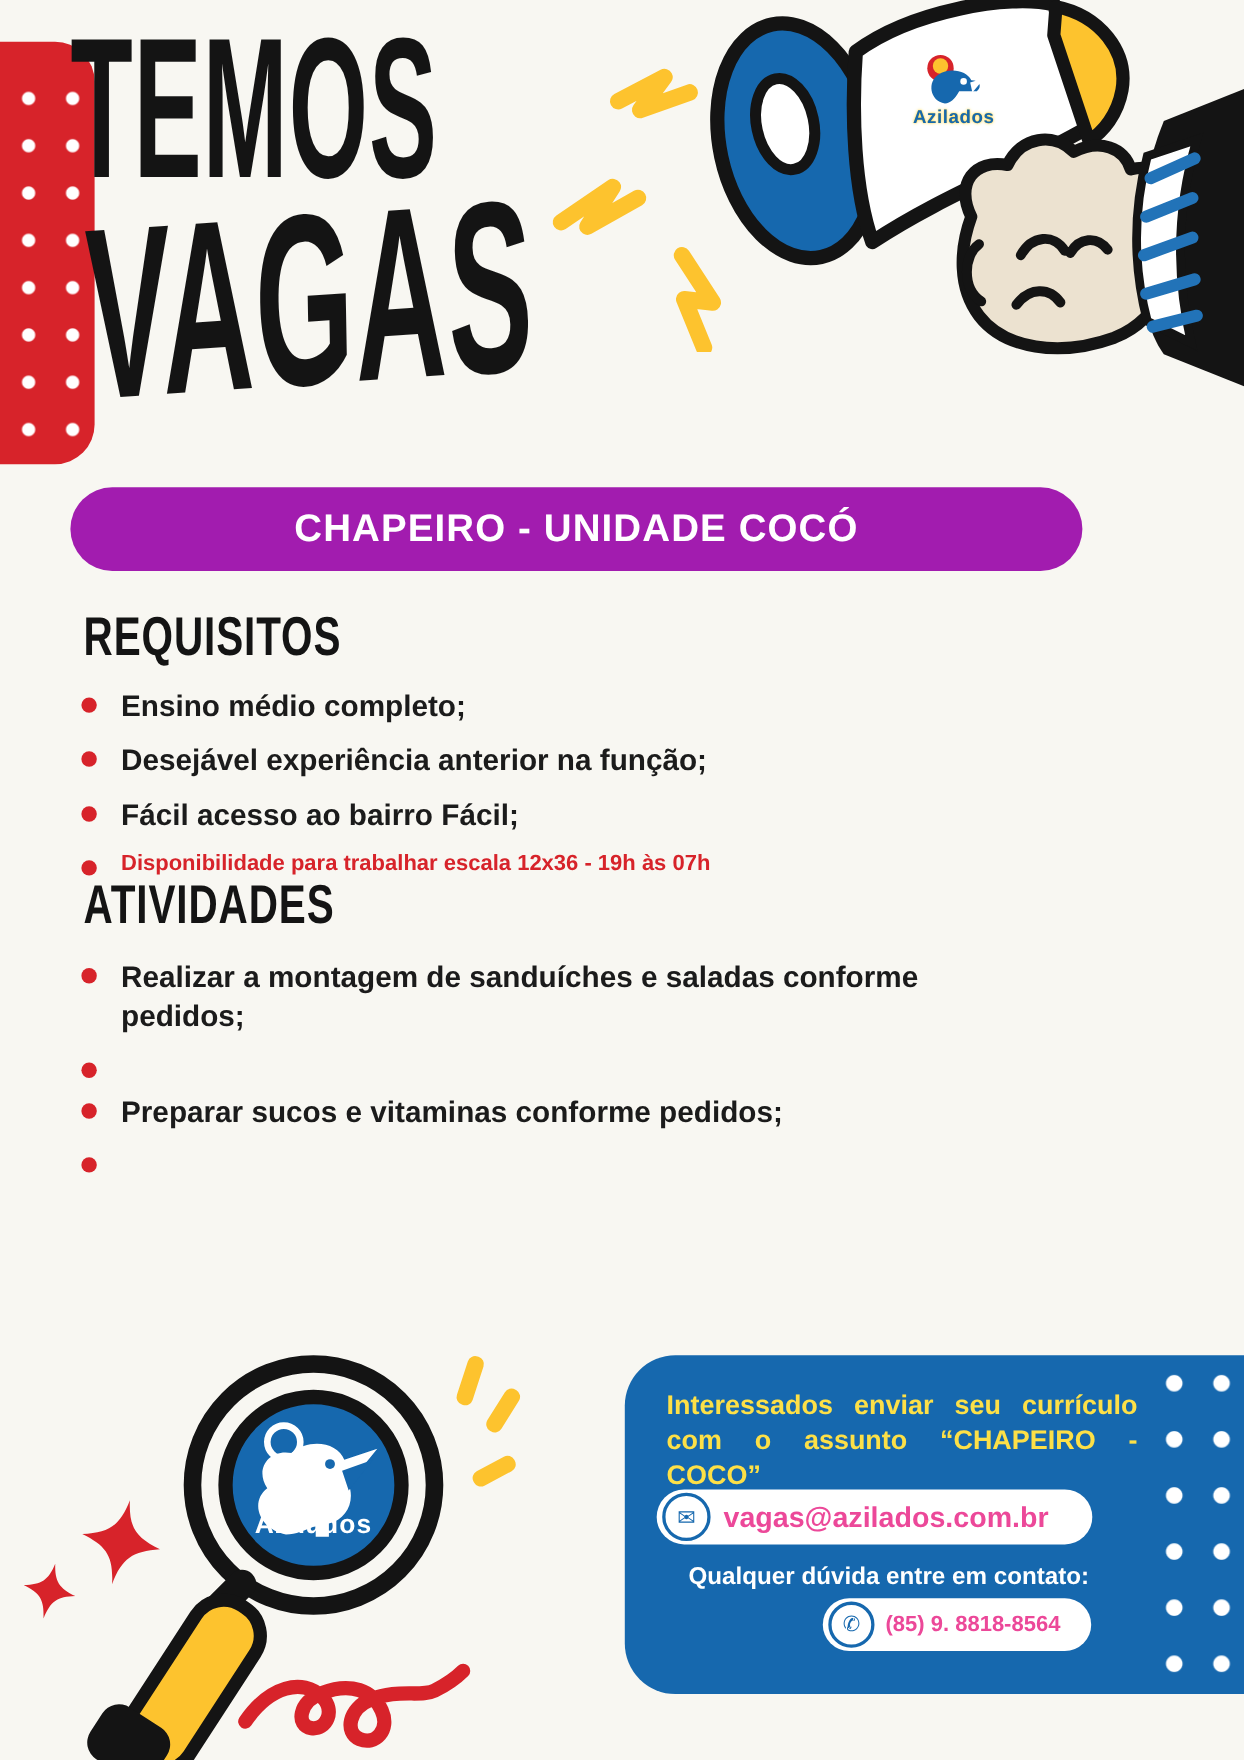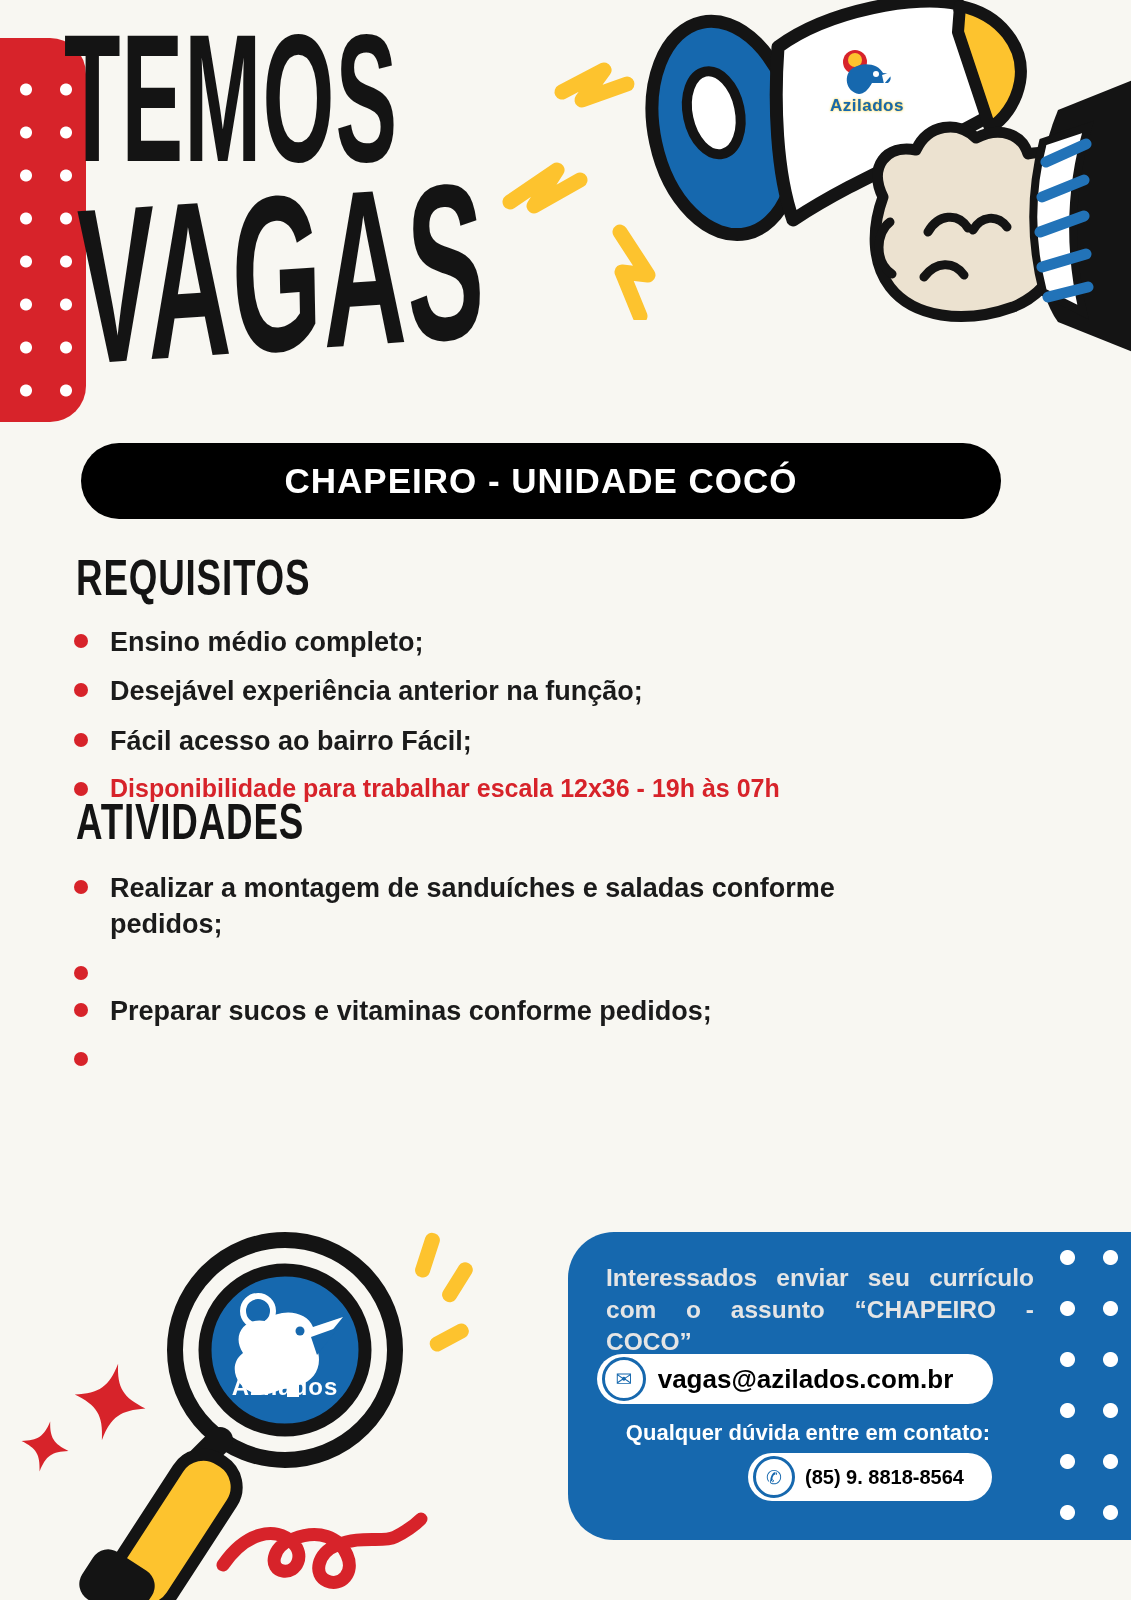--- a/index.html
+++ b/index.html
@@ -21,51 +21,51 @@
   
   .bolts{position:absolute;left:462px;top:50px;}
 
   
   .megaphone{position:absolute;left:628px;top:-8px;}
   .mega-logo{position:absolute;left:812px;top:48px;width:110px;text-align:center;}
   .mega-logo .brand-txt{display:block;margin-top:-8px;font-size:17px;font-weight:700;color:#1668ae;
       text-shadow:0 0 3px #ffd43a, 0 0 1px #ffd43a;letter-spacing:0.5px;}
 
   
-  .job-pill{position:absolute;left:81px;top:443px;width:920px;height:76px;background:#000000;border-radius:40px;
+  .job-pill{position:absolute;left:64px;top:443px;width:920px;height:76px;background:#a21caf;border-radius:40px;
       display:flex;align-items:center;justify-content:center;}
   .job-pill span{color:#ffffff;font-size:35px;font-weight:700;letter-spacing:1px;}
 
   
   .sec-head{position:absolute;left:76px;color:#141414;font-size:46px;font-weight:700;
       transform:scale(0.8,1.08);transform-origin:left top;letter-spacing:1px;}
   .h-req{top:549px;} .h-atv{top:793px;}
   ul.blist{position:absolute;left:62px;margin:12px;padding:0;list-style:none;width:850px;}
   .l-req{top:612px;} .l-atv{top:858px;}
   ul.blist li{display:flex;align-items:flex-start;margin-bottom:13px;}
   ul.blist .dot{flex:0 0 14px;width:14px;height:14px;border-radius:50%;background:#d7232a;margin:10px 22px 0 0;}
   ul.blist .txt{font-size:27px;font-weight:700;color:#1b1b1b;line-height:1.35;max-width:792px;}
-  ul.blist li.hot .txt{color:#d7232a;font-size:25px;}
+  ul.blist li.hot .txt{color:#d7232a;font-size:20px;}
 
   
   .magnifier{position:absolute;left:55px;top:1185px;}
   .mag-brand{position:absolute;left:185px;top:1373px;width:200px;text-align:center;color:#ffffff;
       font-size:24px;font-weight:700;letter-spacing:1px;}
   .sparkles{position:absolute;left:12px;top:1355px;}
   .dashes{position:absolute;left:412px;top:1228px;}
   .squiggle{position:absolute;left:215px;top:1503px;}
 
   
   .card{position:absolute;left:568px;top:1232px;width:610px;height:308px;background:#1668ae;border-radius:46px;}
-  .card .intro{position:absolute;left:38px;top:30px;width:428px;color:#e5e5e5;font-size:24.5px;font-weight:700;line-height:32px;}
+  .card .intro{position:absolute;left:38px;top:30px;width:428px;color:#fde047;font-size:24.5px;font-weight:700;line-height:32px;}
   .card .intro .j{text-align:justify;text-align-last:justify;}
   .pill{position:absolute;background:#ffffff;border-radius:26px;display:flex;align-items:center;}
   .pill .picon{display:flex;align-items:center;justify-content:center;background:#fff;border:3px solid #1668ae;
       border-radius:50%;color:#1668ae;}
-  .pill .ptxt{flex:1;text-align:center;color:#000000;font-weight:700;}
+  .pill .ptxt{flex:1;text-align:center;color:#ec4899;font-weight:700;}
   .pill-email{left:29px;top:122px;width:396px;height:50px;}
   .pill-email .picon{width:38px;height:38px;margin-left:5px;font-size:20px;}
   .pill-email .ptxt{font-size:26px;padding-right:28px;}
   .card .prompt{position:absolute;left:20px;top:188px;width:440px;text-align:center;color:#fff;font-size:22px;font-weight:700;}
   .pill-phone{left:180px;top:221px;width:244px;height:48px;border-radius:25px;}
   .pill-phone .picon{width:36px;height:36px;margin-left:5px;font-size:19px;}
   .pill-phone .ptxt{font-size:20px;padding-right:18px;}
   .card .card-dots{position:absolute;left:478px;top:0px;width:86px;height:306px;
       background-image:radial-gradient(circle,#ffffff 7px,transparent 8px);
       background-size:43px 51px;}

